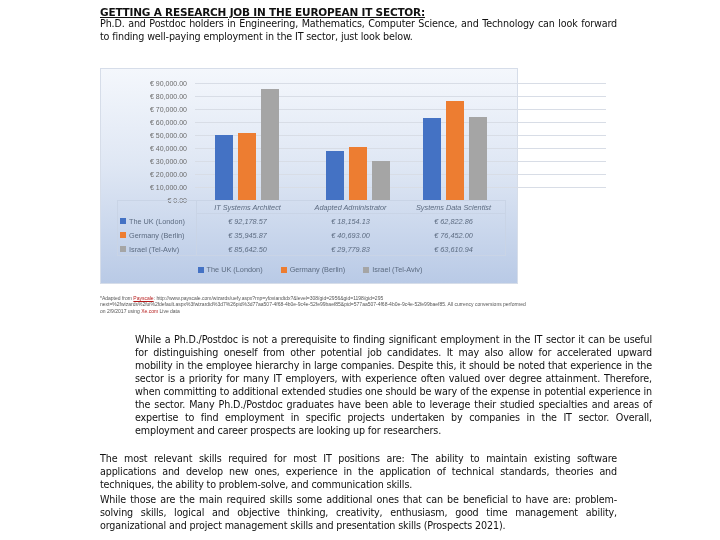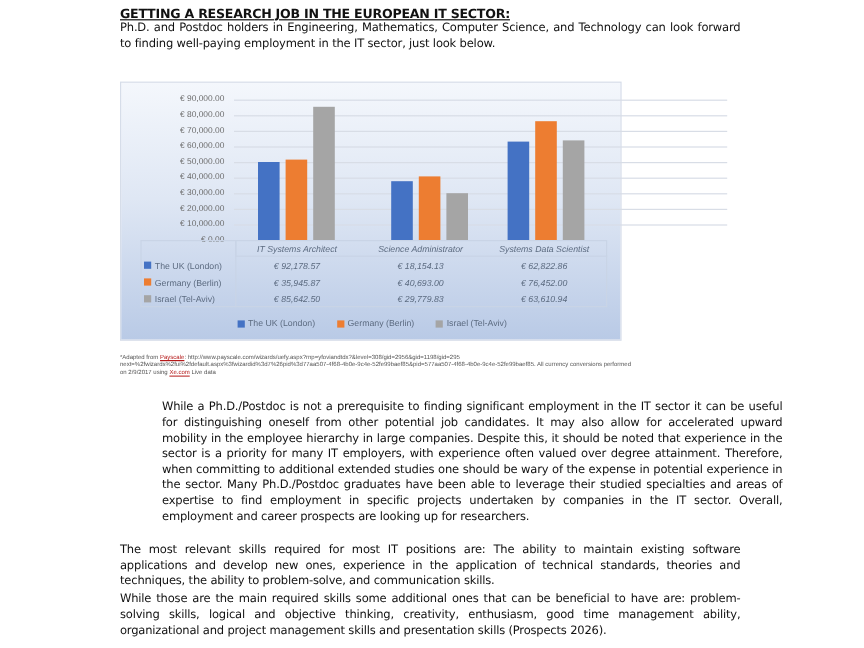--- a/index.html
+++ b/index.html
@@ -79,21 +79,21 @@
     </div>
 
   <div class="tborder" style="left:16px; top:131px; width:389px; height:56px;"></div>
   <div class="tborder" style="left:95px; top:131px; width:310px; height:14px; border-width:0 0 1px 1px;"></div>
   <div class="tborder" style="left:95px; top:131px; width:1px; height:56px; border-width:0 0 0 1px;"></div>
 
   <div class="tbl">
     <div class="row" style="top:0">
       <span class="lab"></span>
       <span class="cell">IT Systems Architect</span>
-      <span class="cell">Science Administrator</span>
+      <span class="cell">Adapted Administrator</span>
       <span class="cell">Systems Data Scientist</span>
     </div>
     <div class="row" style="top:14px">
       <span class="lab">
           <i class="sw c0"></i>
           <span>The UK (London)</span>
         </span>
       <span class="cell">€ 92,178.57</span>
       <span class="cell">€ 18,154.13</span>
       <span class="cell">€ 62,822.86</span>
@@ -135,13 +135,13 @@
 </div>
 
 <div class="foot">
   <div><span>*Adapted from </span><span class="red">Payscale</span><span>: http://www.payscale.com/wizards/uefy.aspx?rnp=yfoviandtdx?&amp;level=308/gid=2956&amp;gid=1198/gid=295</span></div>
   <div>next=%2fwizards%2fui%2fdefault.aspx%3fwizardid%3d7%26pid%3d77aa507-4f68-4b0e-9c4e-52fe99baef85&amp;pid=577aa507-4f68-4b0e-9c4e-52fe99baef85. All currency conversions performed</div>
   <div><span>on 2/9/2017 using </span><span class="red">Xe.com</span><span> Live data</span></div>
 </div>
 
 <div class="para p2">While a Ph.D./Postdoc is not a prerequisite to finding significant employment in the IT sector it can be useful for distinguishing oneself from other potential job candidates. It may also allow for accelerated upward mobility in the employee hierarchy in large companies. Despite this, it should be noted that experience in the sector is a priority for many IT employers, with experience often valued over degree attainment. Therefore, when committing to additional extended studies one should be wary of the expense in potential experience in the sector. Many Ph.D./Postdoc graduates have been able to leverage their studied specialties and areas of expertise to find employment in specific projects undertaken by companies in the IT sector. Overall, employment and career prospects are looking up for researchers.</div>
 <div class="para p3">The most relevant skills required for most IT positions are:  The ability to maintain existing software applications and develop new ones, experience in the application of technical standards, theories and techniques, the ability to problem-solve, and communication skills.</div>
-<div class="para p4">While those are the main required skills some additional ones that can be beneficial to have are: problem-solving skills, logical and objective thinking, creativity, enthusiasm, good time management ability, organizational and project management skills and presentation skills (Prospects 2026).</div>
+<div class="para p4">While those are the main required skills some additional ones that can be beneficial to have are: problem-solving skills, logical and objective thinking, creativity, enthusiasm, good time management ability, organizational and project management skills and presentation skills (Prospects 2021).</div>
 
 </body></html>

